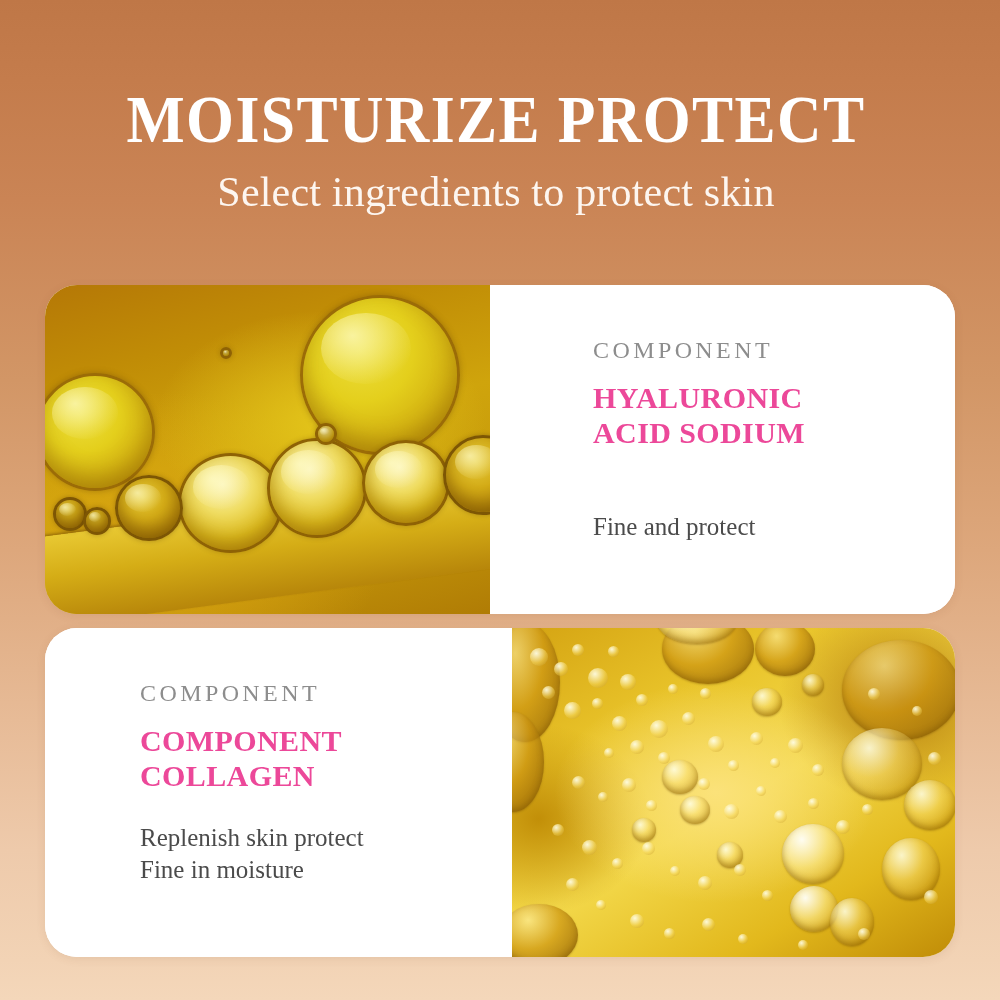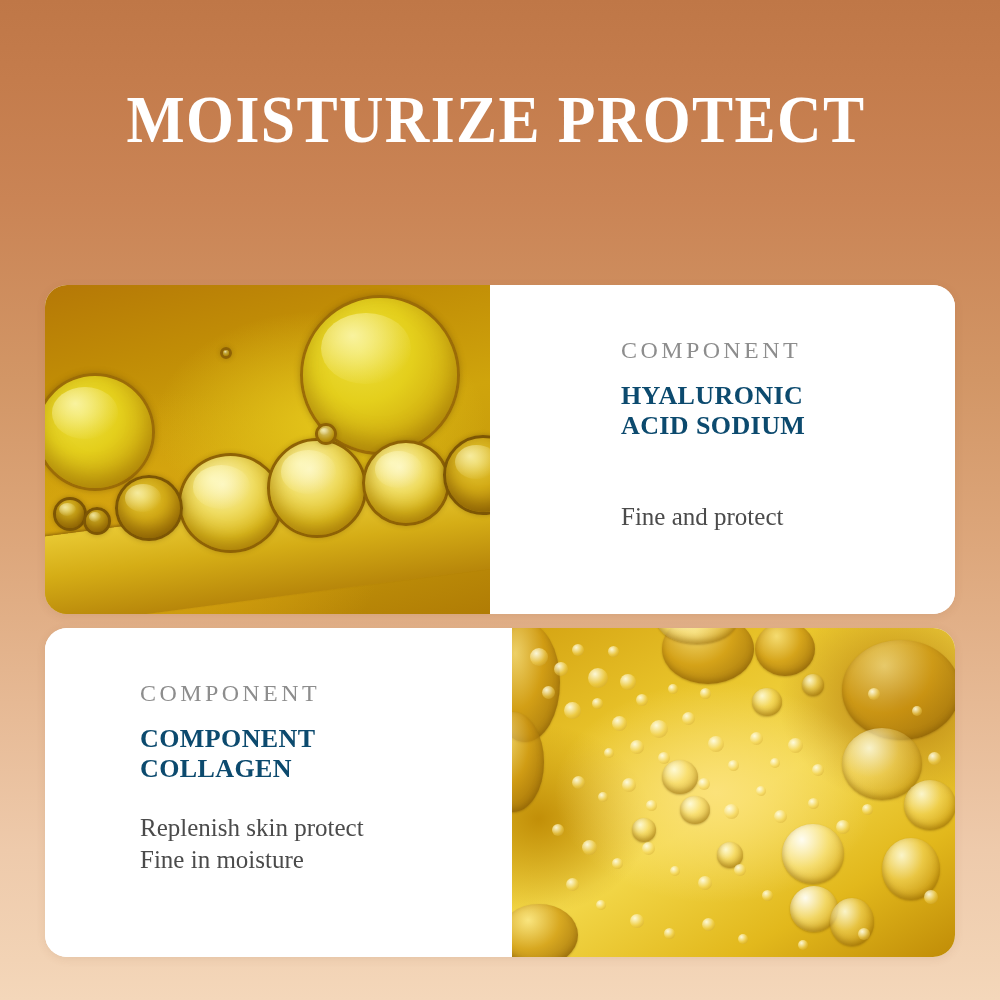--- a/index.html
+++ b/index.html
@@ -62,25 +62,24 @@
     line-height: 1.1;
     letter-spacing: 0.2px;
     color: #fdf6f0;
     white-space: nowrap;
   }
 
   
   .card {
     position: absolute;
     display: flex;
-    border-radius: 22px;
+    border-radius: 32px;
     overflow: hidden;
     background: #ffffff;
     box-shadow: 0 2px 10px rgba(120, 70, 35, 0.10);
-    gap: 28px;
   }
   #card-1 {
     left: 45px;
     top: 285px;
     width: 910px;
     height: 329px;
   }
   #card-2 {
     left: 45px;
     top: 628px;
@@ -114,24 +113,24 @@
     font-weight: 400;
     letter-spacing: 3.4px;
     color: #8d8d8d;
     white-space: nowrap;
   }
   .component-name {
     margin: 0;
     padding-top: 17px;
     font-family: "Liberation Serif", serif;
     font-weight: 700;
-    font-size: 26px;
+    font-size: 30px;
     line-height: 1.16;
     letter-spacing: 0.4px;
-    color: #0c4a6e;
+    color: #ec4899;
   }
   .component-desc {
     margin: 0;
     padding-top: 28px;
     font-family: "Liberation Serif", serif;
     font-weight: 400;
     font-size: 25px;
     line-height: 1.28;
     color: #4b4b4b;
   }
@@ -215,20 +214,21 @@
     background: radial-gradient(circle at 35% 30%, rgba(255,255,235,0.9) 0%, rgba(245,215,95,0.5) 55%, rgba(170,120,10,0.45) 100%);
   }
 </style>
 </head>
 <body>
 
 <div id="poster">
 
   <div class="header">
     <h1 class="poster-title">MOISTURIZE PROTECT</h1>
+    <p class="poster-subtitle">Select ingredients to protect skin</p>
   </div>
 
   <div class="card" id="card-1">
 
     <div class="card-media">
       <div class="oil-a"></div>
       <div class="shelf"></div>
 
       <div class="bub bub-big" style="left:255px; top:10px; width:160px; height:160px;"></div>
       <div class="bub bub-big" style="left:-10px; top:88px; width:120px; height:118px;"></div>

